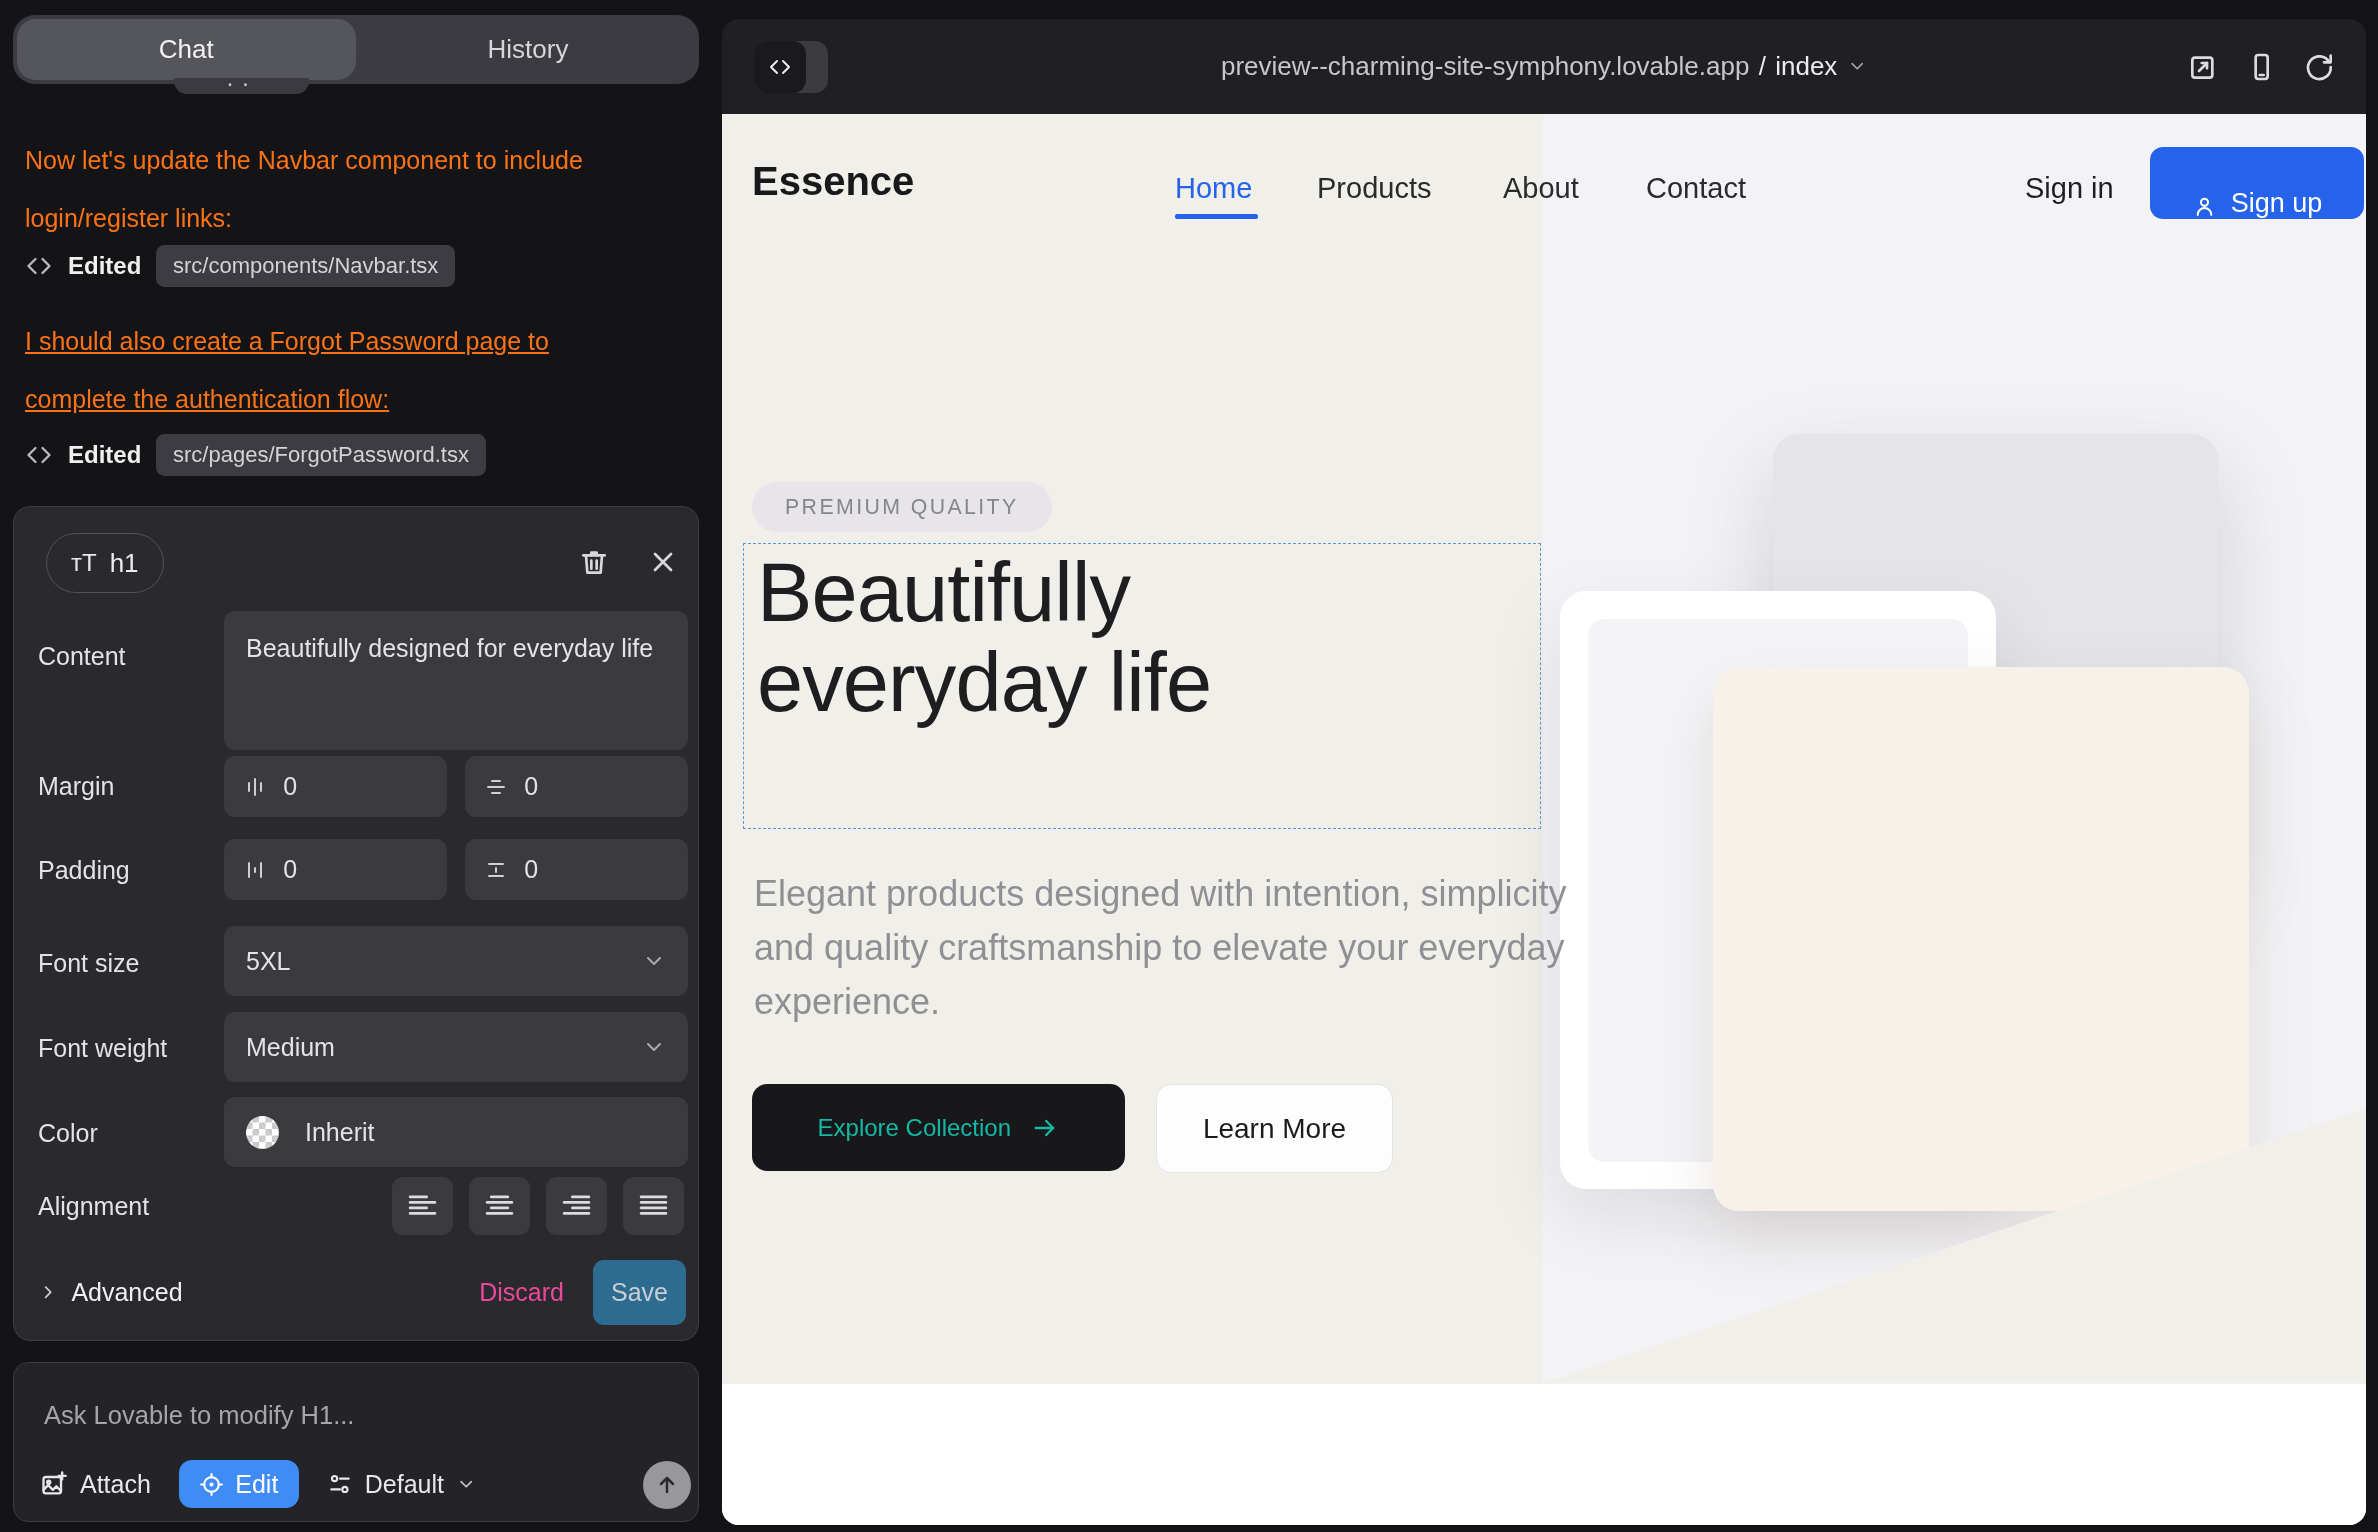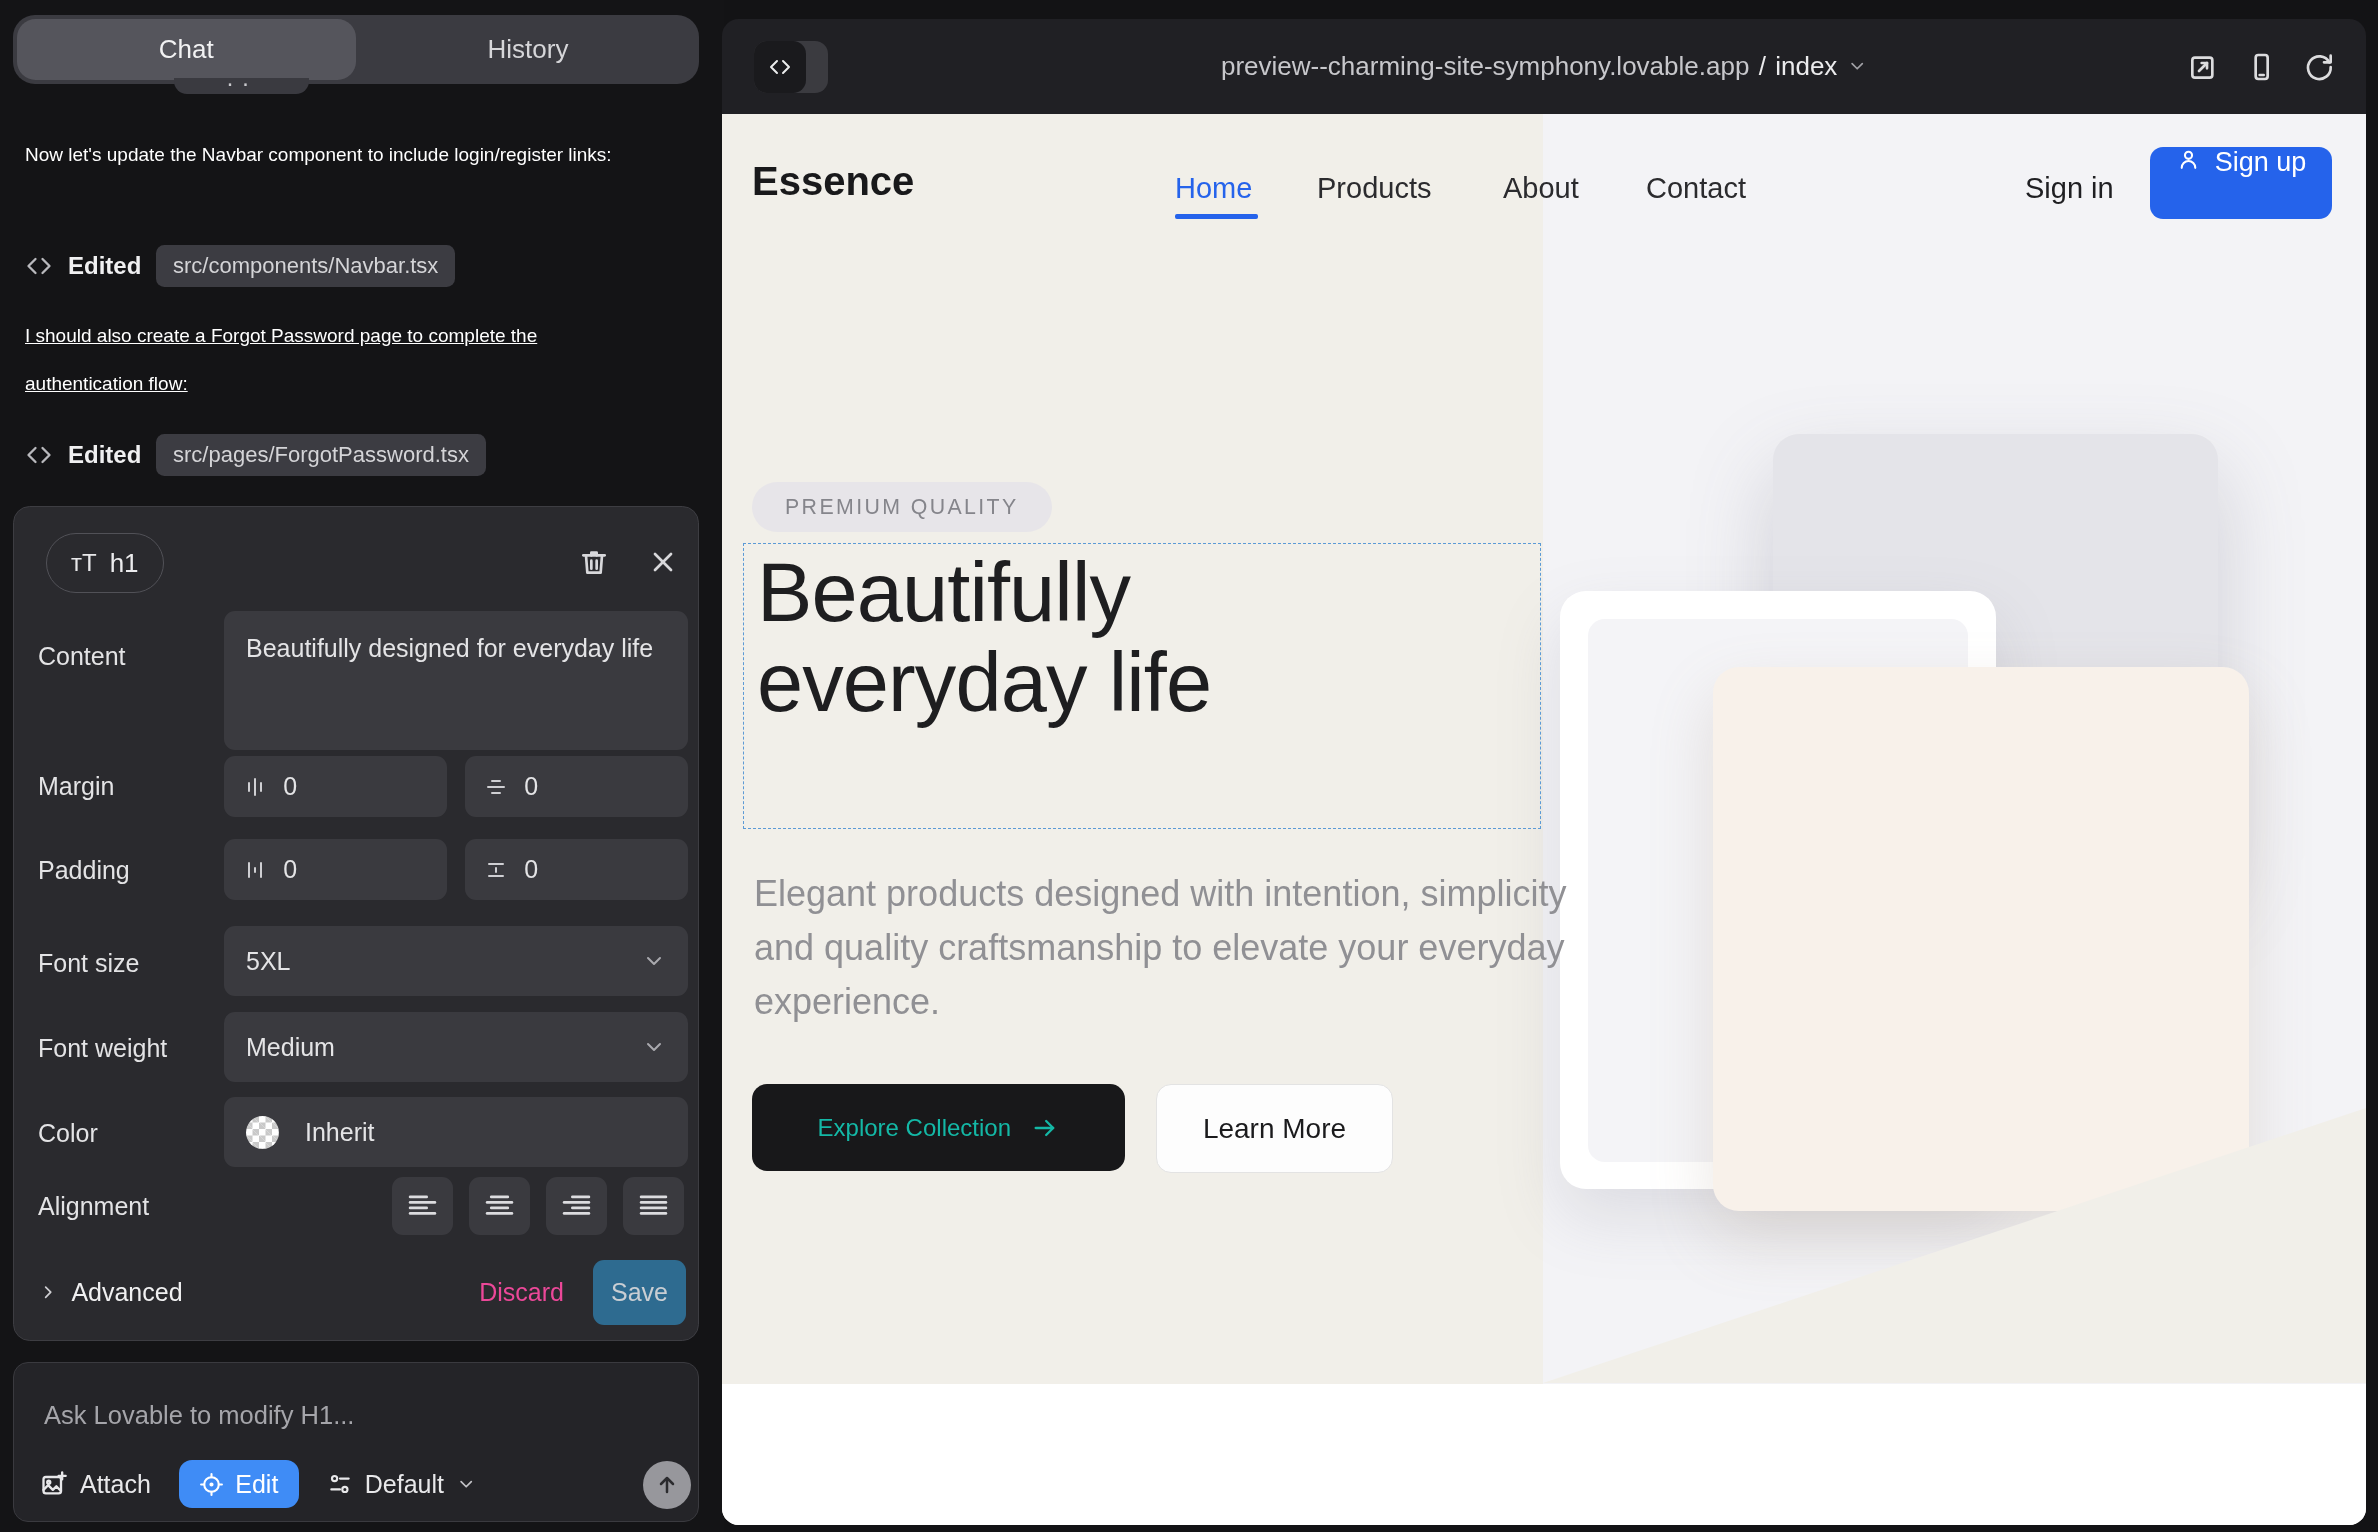--- a/index.html
+++ b/index.html
@@ -9,21 +9,21 @@
   svg.ic{display:block;stroke:currentColor;fill:none;stroke-width:2;stroke-linecap:round;stroke-linejoin:round;}
 
   
   .left-panel{left:0;top:0;width:724px;height:1532px;background:#141416;}
   .tabbar{left:13px;top:15px;width:686px;height:69px;background:#3b3b41;border-radius:22px;}
   .tab-active{left:3.7px;top:3.7px;width:339px;height:61px;background:#55555c;border-radius:18.6px;}
   .tab-label{height:69px;line-height:69px;text-align:center;font-size:26px;color:#f2f2f3;}
   .tab-label.inactive{color:#d6d6d9;}
   .partial-badge{left:174px;top:78px;width:135px;height:16px;background:#3a3a40;
     border-radius:0 0 13px 13px;color:#c9c9cd;font-size:24px;line-height:9.3px;text-align:center;letter-spacing:7.4px;}
-  .chat-msg{left:25px;width:598px;font-size:19px;line-height:48px;color:#ffffff;}
+  .chat-msg{left:25px;width:598px;font-size:25px;line-height:58px;color:#f97316;}
   .edited-row{left:25px;height:46px;display:flex;align-items:center;gap:15px;color:#b9b9bd;}
   .edited-label{font-size:24px;font-weight:bold;color:#f0f0f1;}
   .file-pill{background:#3c3c42;border-radius:8.3px;padding:8.3px 16.7px;font-size:22px;color:#d4d4d7;}
 
   
   .editor-panel{left:13px;top:506px;width:686px;height:835px;background:#2a2a2e;
     border:0.9px solid #3d3d42;border-radius:16.7px;box-sizing:border-box;}
   .tag-pill{left:32px;top:26px;height:58px;display:flex;align-items:center;gap:13px;
     padding:0 24px;border:1.4px solid #515157;border-radius:927px;color:#ececee;}
   .tag-icon{font-size:24px;color:#e8e8ea;}
@@ -90,22 +90,22 @@
   .page{left:0;top:95px;width:1644px;height:1412px;background:#f1efe9;}
   .hero-right{left:821px;top:0;width:823px;height:1270px;background:#f3f3f6;}
   .wedge{left:821px;top:994px;width:823px;height:275px;background:#f1efe9;
     clip-path:polygon(0 100%,100% 0,100% 100%);}
   .page-bottom{left:0;top:1270px;width:1644px;height:142px;background:#ffffff;}
   .brand{left:30px;top:45px;font-size:40px;font-weight:bold;color:#19191b;}
   .nav-link{top:58px;font-size:29px;color:#2b2b2e;}
   .nav-home{color:#2563eb;}
   .home-underline{left:453px;top:100px;width:83px;height:4.6px;background:#2563eb;border-radius:1.9px;}
   .signin{left:1303px;top:58px;font-size:29px;color:#1f1f22;}
-  .signup-btn{left:1428px;top:33px;width:182px;height:72px;background:#2563eb;border-radius:13px;
-    display:flex;align-items:flex-start;justify-content:center;gap:14px;color:#fff;font-size:27px;}
+  .signup-btn{left:1428px;top:33px;width:214px;height:72px;background:#2563eb;border-radius:13px;
+    display:flex;align-items:flex-end;justify-content:center;gap:14px;color:#fff;font-size:27px;}
   .signup-btn svg{width:25px;height:25px;}
   .badge{left:30px;top:368px;height:50px;display:inline-flex;align-items:center;padding:0 33px;
     background:#e7e5e9;border-radius:927px;font-size:21.3px;letter-spacing:2.4px;color:#85858b;}
   .sel-box{left:21.3px;top:429px;width:798px;height:286px;border:1.9px dashed #5c9ad6;box-sizing:border-box;}
   .headline{left:35px;top:434px;font-size:83px;line-height:90px;font-weight:500;
     letter-spacing:-0.9px;color:#1e1e20;}
   .hero-desc{left:32px;top:753px;width:849px;font-size:36px;line-height:54px;color:#909094;}
   .cta-dark{left:30px;top:970px;width:373px;height:87px;background:#18181a;border-radius:15px;
     display:flex;align-items:center;justify-content:center;gap:20.4px;color:#14b8a6;font-size:24px;}
   .cta-dark svg{width:28px;height:28px;}

